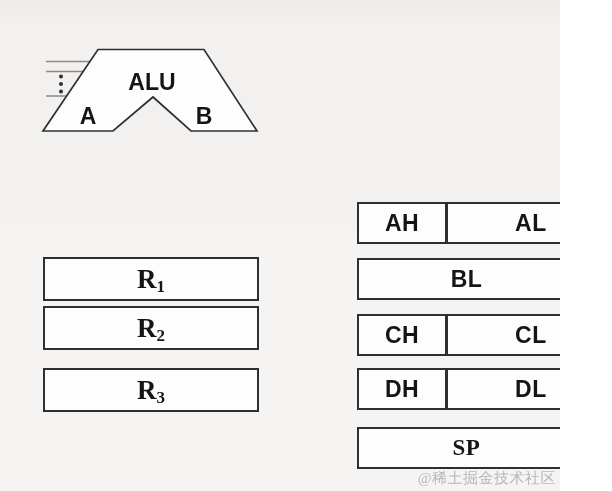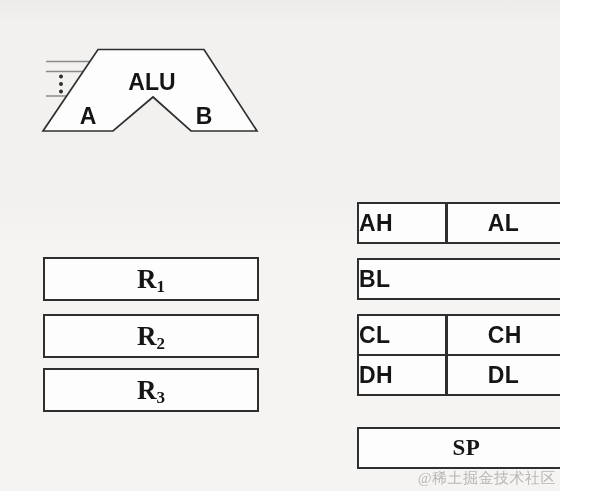--- a/index.html
+++ b/index.html
@@ -69,20 +69,21 @@
     height: 42px;
     display: flex;
   }
   .half {
     box-sizing: border-box;
     flex: 1;
     background: var(--box_fill, #fdfdfd);
     border: 2px solid var(--box_border, #2f2f2f);
     display: flex;
     align-items: center;
+    justify-content: center;
     color: var(--text, #151515);
     font-weight: bold;
     font-size: 23px;
     letter-spacing: 0.5px;
   }
   .half + .half { margin-left: -1.5px; padding-left: 40px; }
   .reg-sp {
     left: 357px;
     width: 219px;
     height: 42px;
@@ -117,21 +118,21 @@
     <circle class="ellipsis-dot" cx="61" cy="91.5" r="2"></circle>
     <polygon class="alu-shape" points="98,49.5 204,49.5 257,131 191,131 153,97 113,131 43,131"></polygon>
     <text class="alu-text" x="152" y="90" text-anchor="middle">ALU</text>
     <text class="alu-text" x="88" y="124" text-anchor="middle">A</text>
     <text class="alu-text" x="204" y="124" text-anchor="middle">B</text>
   </svg>
 
   <div class="reg reg-left" style="top:257px">
     <span><span>R</span><sub>1</sub></span>
   </div>
-  <div class="reg reg-left" style="top:314px">
+  <div class="reg reg-left" style="top:306px">
     <span><span>R</span><sub>2</sub></span>
   </div>
   <div class="reg reg-left" style="top:368px">
     <span><span>R</span><sub>3</sub></span>
   </div>
 
   <div class="pair" style="top:202px">
     <div class="half">
         <span>AH</span>
       </div>
@@ -139,27 +140,27 @@
         <span>AL</span>
       </div>
   </div>
   <div class="pair" style="top:258px">
     <div class="half">
         <span>BL</span>
       </div>
   </div>
   <div class="pair" style="top:314px">
     <div class="half">
+        <span>CH</span>
+      </div>
+    <div class="half">
         <span>CL</span>
       </div>
-    <div class="half">
-        <span>CH</span>
-      </div>
   </div>
-  <div class="pair" style="top:354px">
+  <div class="pair" style="top:368px">
     <div class="half">
         <span>DH</span>
       </div>
     <div class="half">
         <span>DL</span>
       </div>
   </div>
 
   <div class="reg reg-sp">
     <span>SP</span>

